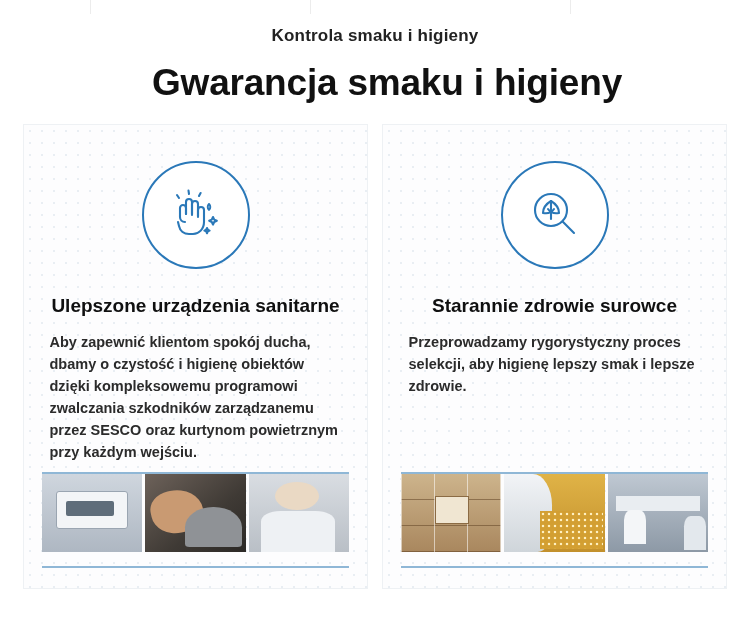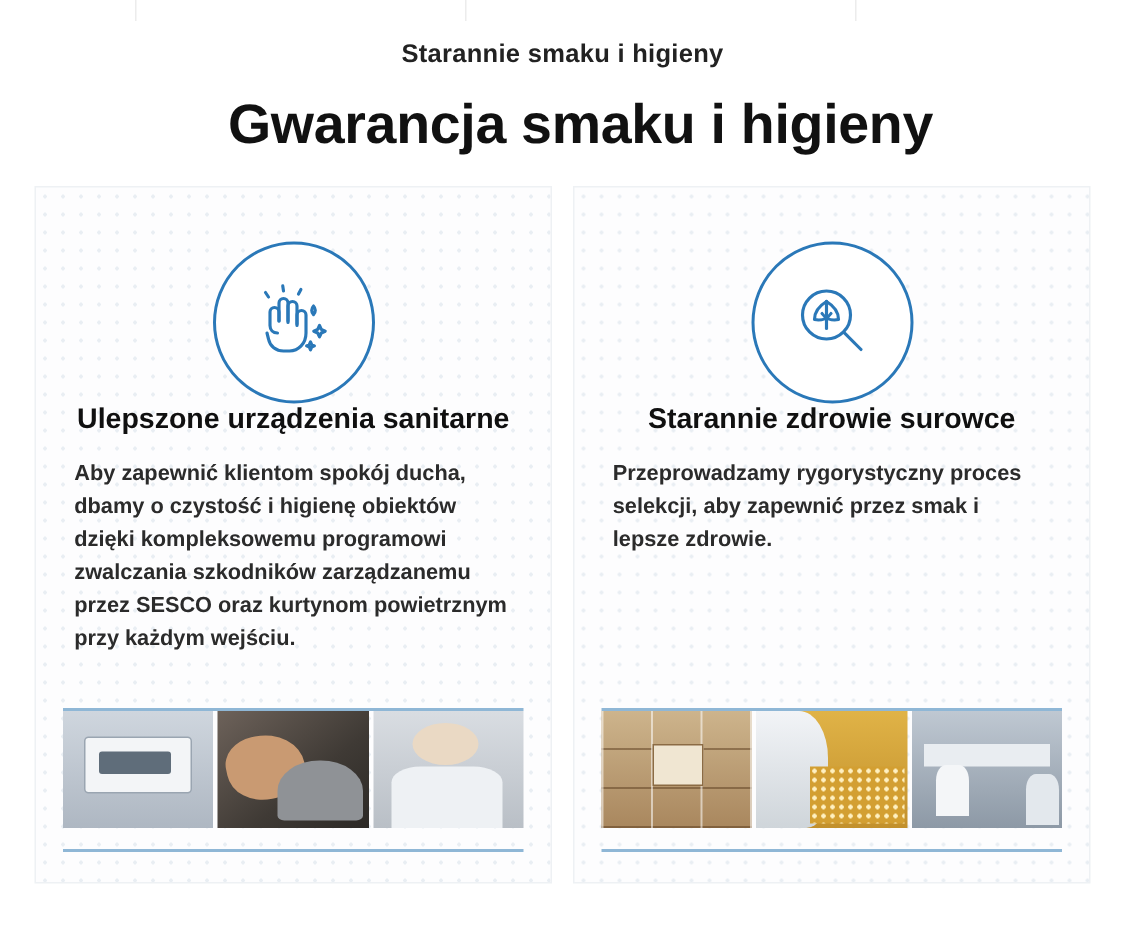--- a/index.html
+++ b/index.html
@@ -83,20 +83,21 @@
     border: 2px solid #2a78b8;
     border-radius: 50%;
     display: flex;
     align-items: center;
     justify-content: center;
     background: #ffffff;
   }
   .card-icon svg { display: block; }
 
   .card-title {
+    margin-top: 26px;
     text-align: center;
     font-size: 19px;
     font-weight: bold;
     color: #101010;
     padding: 0 16px;
   }
 
   .card-text {
     margin: 14px auto 0 auto;
     width: 292px;
@@ -267,21 +268,21 @@
 
 <div class="page">
 
   <div class="top-strip">
     <div class="divider" style="left:90px"></div>
     <div class="divider" style="left:310px"></div>
     <div class="divider" style="left:570px"></div>
   </div>
 
   <div class="header">
-    <div class="eyebrow">Starannie smaku i higieny</div>
+    <div class="eyebrow">Kontrola smaku i higieny</div>
     <div class="headline">Gwarancja smaku i higieny</div>
   </div>
 
   <div class="cards">
 
     <div class="card">
       <div class="card-icon">
         <svg width="62" height="62" viewBox="0 0 62 62" fill="none" stroke="#2a78b8" stroke-width="2.1" stroke-linecap="round" stroke-linejoin="round">
           <path d="M20 38c-3 0-5-2-5-5v-9c0-1.6 1.3-3 3-3s3 1.4 3 3v6"></path>
           <path d="M21 30v-12c0-1.7 1.3-3 3-3s3 1.3 3 3v12"></path>
@@ -309,21 +310,21 @@
       <div class="card-icon">
         <svg width="62" height="62" viewBox="0 0 62 62" fill="none" stroke="#2a78b8" stroke-width="2.1" stroke-linecap="round" stroke-linejoin="round">
           <circle cx="27" cy="26" r="16"></circle>
           <path d="M38.6 37.6L50 49"></path>
           <path d="M27 17c5 3 8 7 8 12-5 1-9-1-11-4"></path>
           <path d="M27 17c-5 3-8 7-8 12 5 1 9-1 11-4"></path>
           <path d="M27 17v18"></path>
         </svg>
       </div>
       <div class="card-title">Starannie zdrowie surowce</div>
-      <div class="card-text">Przeprowadzamy rygorystyczny proces selekcji, aby zapewnić przez smak i lepsze zdrowie.</div>
+      <div class="card-text">Przeprowadzamy rygorystyczny proces selekcji, aby higienę lepszy smak i lepsze zdrowie.</div>
 
       <div class="photo-top-rule"></div>
       <div class="photo-strip">
         <div class="photo p-boxes"></div>
         <div class="photo p-corn"></div>
         <div class="photo p-plant"></div>
       </div>
       <div class="card-bottom-rule"></div>
     </div>
 

